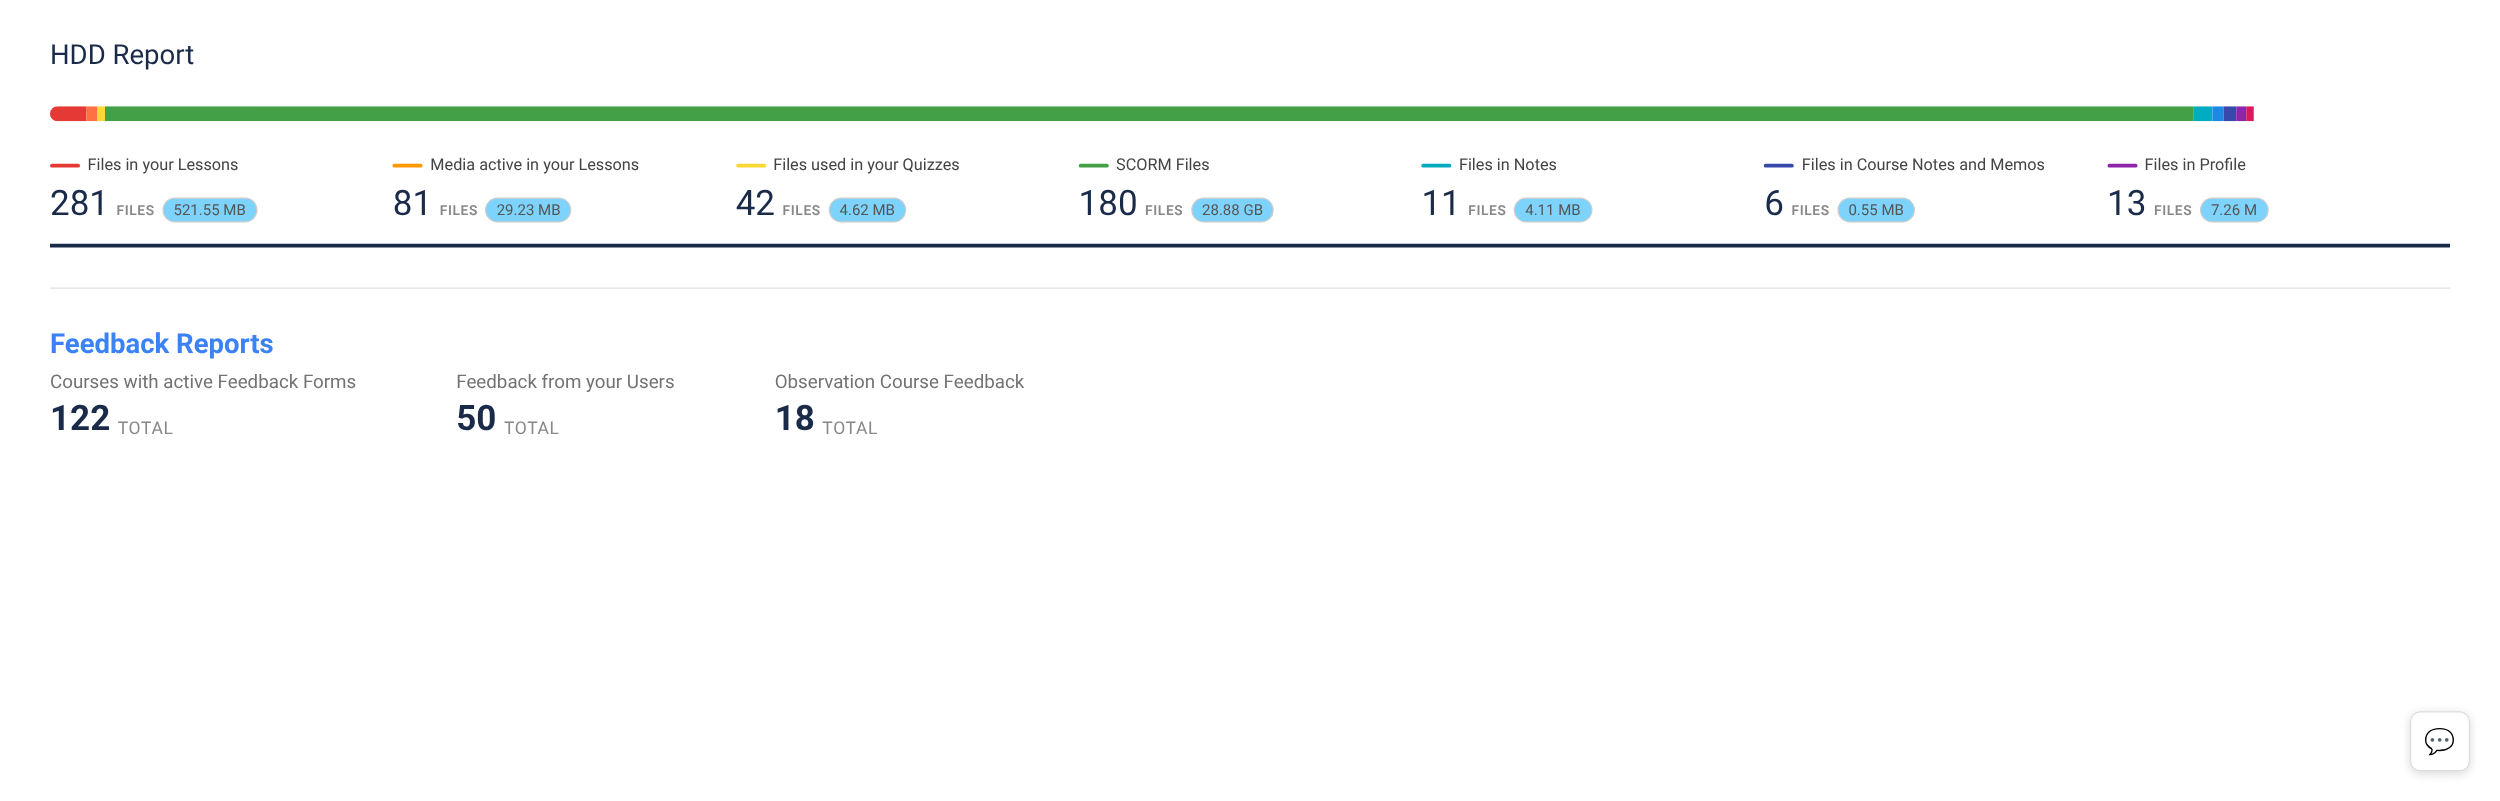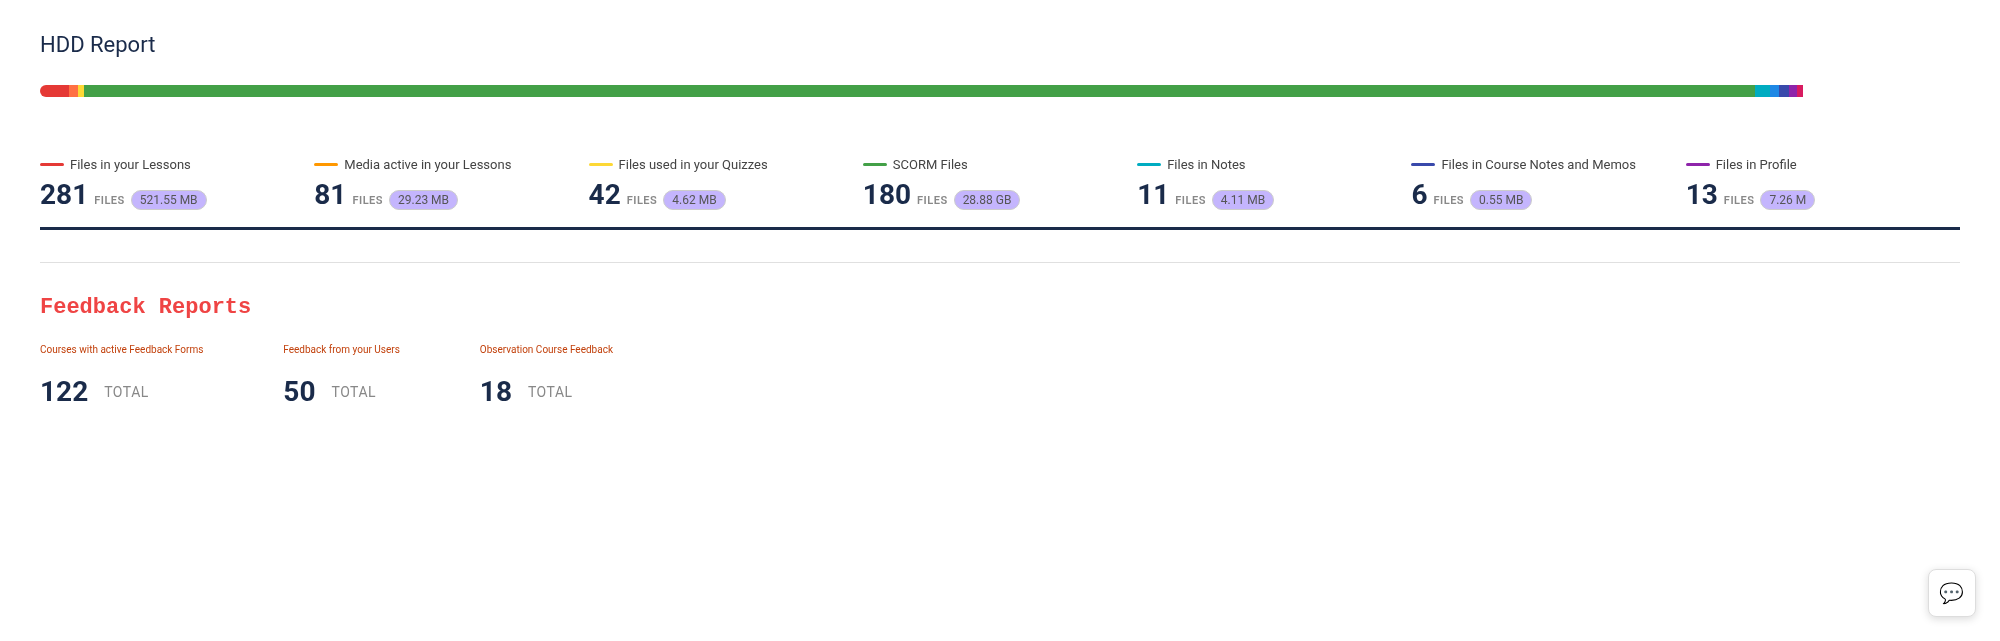--- a/index.html
+++ b/index.html
@@ -44,21 +44,20 @@
     .stat-item {
       flex: 1;
       padding-right: 16px;
     }
 
     .stat-label-line {
       display: flex;
       align-items: center;
       gap: 6px;
       margin-bottom: 6px;
-      margin-top: 32px;
     }
 
     .stat-color-line {
       width: 24px;
       height: 3px;
       border-radius: 2px;
       display: inline-block;
     }
 
     .stat-label {
@@ -69,75 +68,74 @@
 
     .stat-numbers {
       display: flex;
       align-items: baseline;
       gap: 6px;
       flex-wrap: wrap;
     }
 
     .stat-count {
       font-size: 28px;
-      font-weight: 700;
+      font-weight: 400;
       color: #1a2b4a;
     }
 
     .stat-files-label {
       font-size: 11px;
       font-weight: 600;
       color: #888;
       text-transform: uppercase;
       letter-spacing: 0.5px;
     }
 
     .stat-badge {
       border: 1px solid #ccc;
       border-radius: 12px;
       padding: 2px 8px;
       font-size: 12px;
       color: #555;
-      background: #c4b5fd;
+      background: #7dd3fc;
       text-align: right;
     }
 
     
     .section-divider {
       border: none;
       border-top: 1px solid #e0e0e0;
       margin: 32px 0;
     }
 
     
     .feedback-title {
       font-size: 22px;
       font-weight: 700;
-      color: #ef4444;
-      margin-bottom: 24px;
-      font-family: Liberation Mono, monospace;
+      color: #3b82f6;
+      margin-bottom: 8px;
     }
 
     .feedback-row {
       display: flex;
       gap: 80px;
     }
 
     .feedback-item {}
 
     .feedback-label {
-      font-size: 10px;
-      color: #c2410c;
-      margin-bottom: 20px;
+      font-size: 15px;
+      color: #737373;
+      margin-bottom: 4px;
     }
 
     .feedback-numbers {
       display: flex;
-      align-items: center;
-      gap: 16px;
+      align-items: flex-end;
+      gap: 6px;
     }
 
     .feedback-count {
       font-size: 28px;
       font-weight: 700;
       color: #1a2b4a;
     }
 
     .feedback-total-label {
       font-size: 14px;

